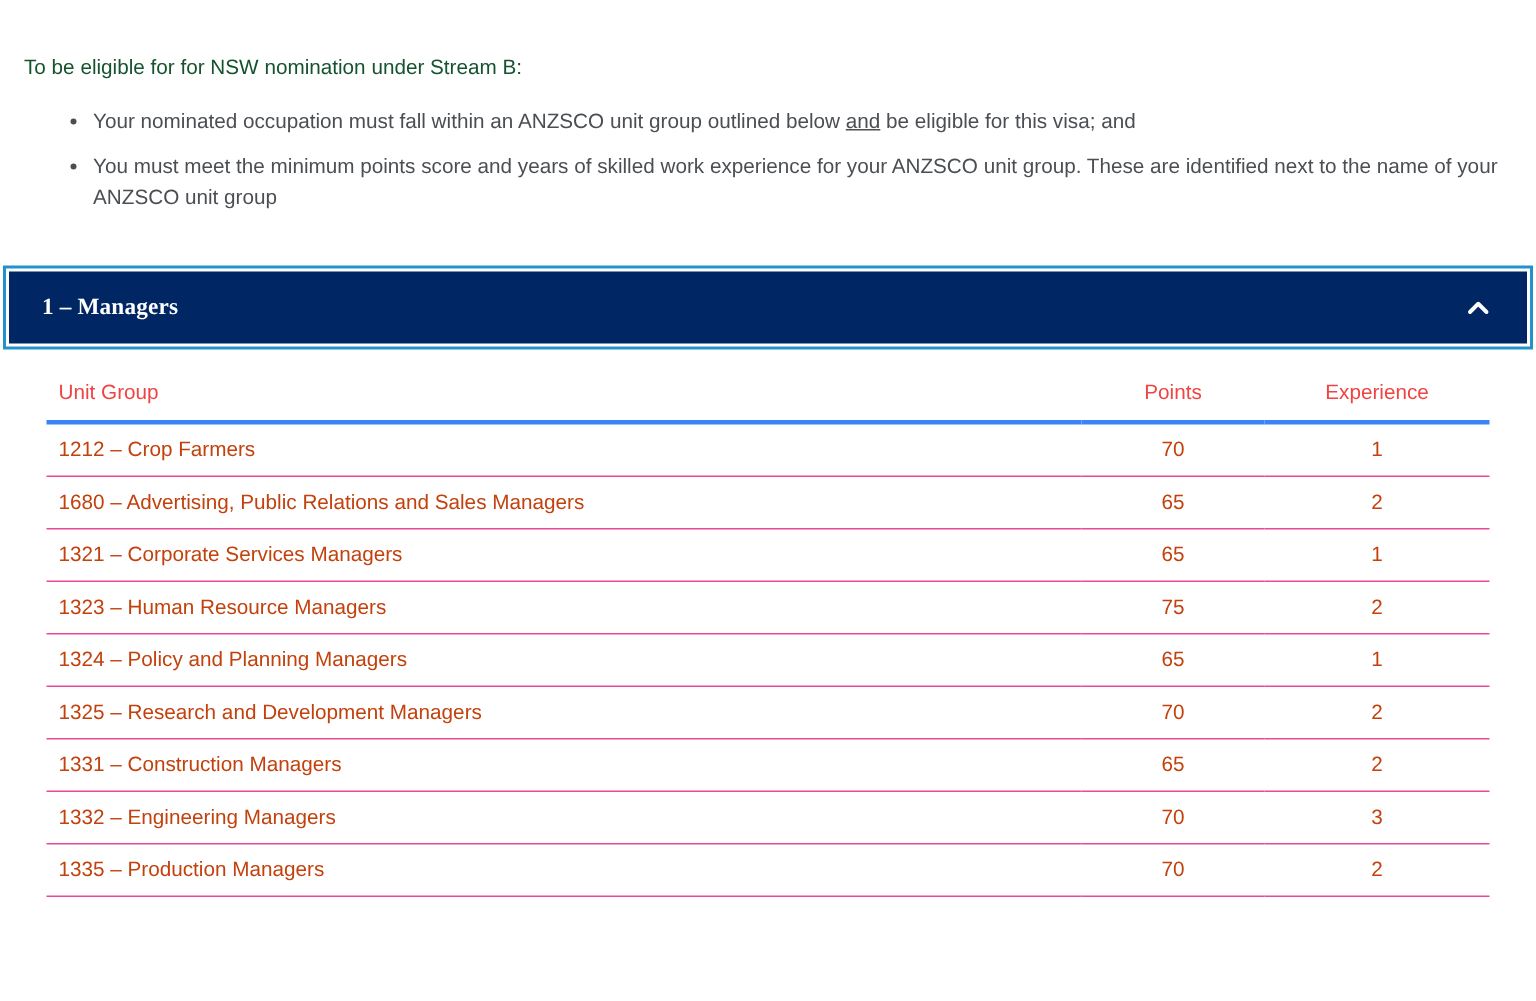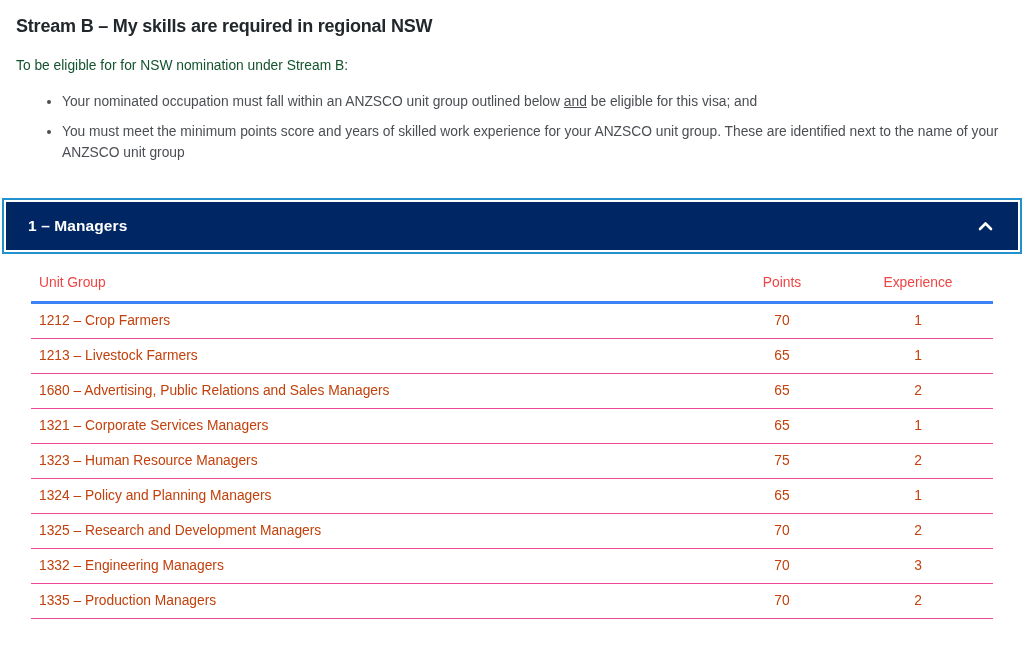--- a/index.html
+++ b/index.html
@@ -52,20 +52,21 @@
     align-items: center;
     justify-content: space-between;
     padding: 14px 24px 14px 22px;
     min-height: 48px;
   }
   .accordion-label {
     color: #ffffff;
     font-size: 15.5px;
     font-weight: 700;
     letter-spacing: 0.1px;
+    font-family: Liberation Serif, serif;
   }
   .chevron-icon { display: inline-flex; }
 
   table.unit-table {
     width: 962px;
     margin: 21px 31px 0 31px;
     border-collapse: collapse;
     font-size: 13.8px;
   }
   table.unit-table th {
@@ -84,21 +85,20 @@
     border-bottom: 1px solid #ec4899;
     color: #c2410c;
     line-height: 18px;
   }
   td.points-cell, td.experience-cell { text-align: center; }
 </style>
 </head>
 <body>
 
 <div class="intro-wrap">
-  <h2 class="page-title">Stream B – My skills are required in regional NSW</h2>
   <p class="intro-text">To be eligible for for NSW nomination under Stream B:</p>
   <ul class="bullet-list">
     <li><span>Your nominated occupation must fall within an ANZSCO unit group outlined below </span><u>and</u><span> be eligible for this visa; and</span></li>
     <li><span>You must meet the minimum points score and years of skilled work experience for your ANZSCO unit group. These are identified next to the name of your ANZSCO unit group</span><u></u><span></span></li>
   </ul>
 </div>
 
 <button class="accordion-btn">
   <span class="accordion-inner">
     <span class="accordion-label">1 – Managers</span>
@@ -118,25 +118,20 @@
       <th class="col-num col-exp">Experience</th>
     </tr>
   </thead>
   <tbody>
       <tr>
         <td class="unit-group-cell">1212 – Crop Farmers</td>
         <td class="points-cell">70</td>
         <td class="experience-cell">1</td>
       </tr>
       <tr>
-        <td class="unit-group-cell">1213 – Livestock Farmers</td>
-        <td class="points-cell">65</td>
-        <td class="experience-cell">1</td>
-      </tr>
-      <tr>
         <td class="unit-group-cell">1680 – Advertising, Public Relations and Sales Managers</td>
         <td class="points-cell">65</td>
         <td class="experience-cell">2</td>
       </tr>
       <tr>
         <td class="unit-group-cell">1321 – Corporate Services Managers</td>
         <td class="points-cell">65</td>
         <td class="experience-cell">1</td>
       </tr>
       <tr>
@@ -148,20 +143,25 @@
         <td class="unit-group-cell">1324 – Policy and Planning Managers</td>
         <td class="points-cell">65</td>
         <td class="experience-cell">1</td>
       </tr>
       <tr>
         <td class="unit-group-cell">1325 – Research and Development Managers</td>
         <td class="points-cell">70</td>
         <td class="experience-cell">2</td>
       </tr>
       <tr>
+        <td class="unit-group-cell">1331 – Construction Managers</td>
+        <td class="points-cell">65</td>
+        <td class="experience-cell">2</td>
+      </tr>
+      <tr>
         <td class="unit-group-cell">1332 – Engineering Managers</td>
         <td class="points-cell">70</td>
         <td class="experience-cell">3</td>
       </tr>
       <tr>
         <td class="unit-group-cell">1335 – Production Managers</td>
         <td class="points-cell">70</td>
         <td class="experience-cell">2</td>
       </tr>
     </tbody>

